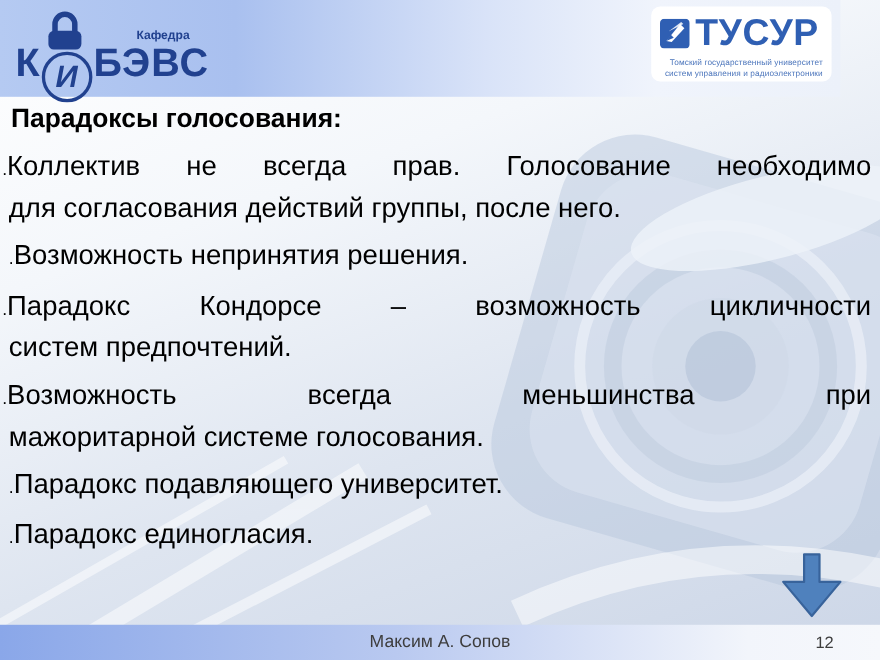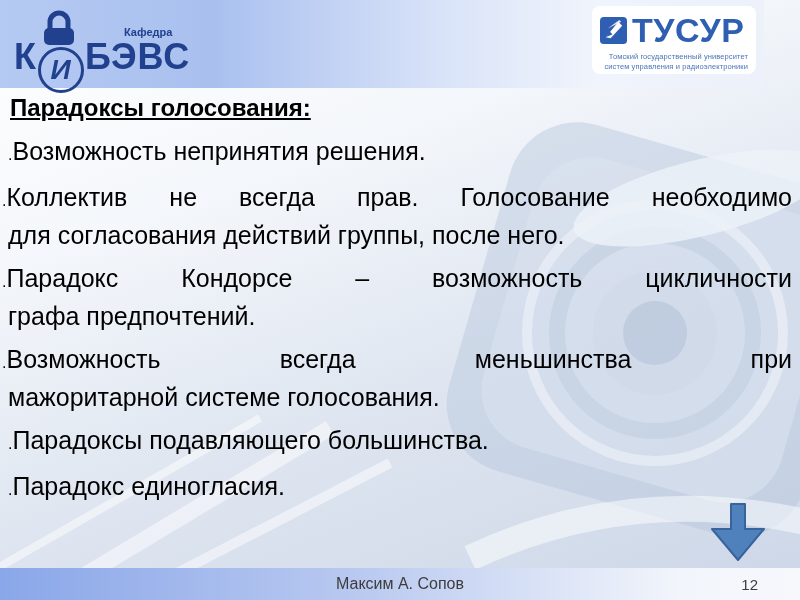--- a/index.html
+++ b/index.html
@@ -27,21 +27,21 @@
     position:absolute; right:8px; top:6px; width:164px; height:68px;
     background:#ffffff; border-radius:8px; padding:5px 8px 4px; box-sizing:border-box;
   }
   .tusur-row { display:flex; align-items:center; gap:5px; }
   .tusur-abbr { font-size:34px; font-weight:bold; color:#2f5fb3; letter-spacing:0.5px; }
   .tusur-line { font-size:7.5px; color:#4a74bb; margin-top:1.5px; white-space:nowrap; letter-spacing:0.1px;text-align:right; }
   
   .watermark { position:absolute; left:0; top:88px; pointer-events:none; }
   
   .content { position:absolute; left:0; top:88px; width:800px; }
-  .title { margin:6px 0 0 10px; font-size:24px; font-weight:bold; color:#000;text-decoration:underline; }
+  .title { margin:6px 0 0 10px; font-size:24px; font-weight:bold; color:#000; }
   .bullets { list-style:none; margin:12px 0 0 0; padding:0 8px 0 2px; }
   .bullets li { margin-bottom:8px; color:#000; }
   .line { font-size:25px; line-height:35px; }
   .line.just { text-align:justify; text-align-last:justify; }
   .line.cont, .line.left { text-align:left; padding-left:6px; }
   .marker { font-size:16px; }
   
   .down-arrow { position:absolute; left:708px; top:502px; cursor:pointer; }
   
   .footer {
@@ -98,36 +98,36 @@
       </div>
       <div class="tusur-line">Томский государственный университет</div>
       <div class="tusur-line">систем управления и радиоэлектроники</div>
     </div>
   </div>
 
   <div class="content">
     <h1 class="title">Парадоксы голосования:</h1>
     <ul class="bullets">
       <li>
-        <div class="line left"><span class="marker">.</span><span>Возможность непринятия решения.</span></div>
-      </li>
-      <li>
         <div class="line just"><span class="marker">.</span><span>Коллектив не всегда прав. Голосование необходимо</span></div>
         <div class="line cont">для согласования действий группы, после него.</div>
       </li>
       <li>
+        <div class="line left"><span class="marker">.</span><span>Возможность непринятия решения.</span></div>
+      </li>
+      <li>
         <div class="line just"><span class="marker">.</span><span>Парадокс Кондорсе – возможность цикличности</span></div>
-        <div class="line cont">графа предпочтений.</div>
+        <div class="line cont">систем предпочтений.</div>
       </li>
       <li>
         <div class="line just"><span class="marker">.</span><span>Возможность всегда меньшинства при</span></div>
         <div class="line cont">мажоритарной системе голосования.</div>
       </li>
       <li>
-        <div class="line left"><span class="marker">.</span><span>Парадоксы подавляющего большинства.</span></div>
+        <div class="line left"><span class="marker">.</span><span>Парадокс подавляющего университет.</span></div>
       </li>
       <li>
         <div class="line left"><span class="marker">.</span><span>Парадокс единогласия.</span></div>
       </li>
     </ul>
   </div>
 
   <svg class="down-arrow" width="60" height="62" viewBox="0 0 60 62">
     <polygon points="23,2 37,2 37,27 56,27 30,58 4,27 23,27" fill="#4f81bd" stroke="#38639b" stroke-width="2" stroke-linejoin="round"></polygon>
   </svg>

